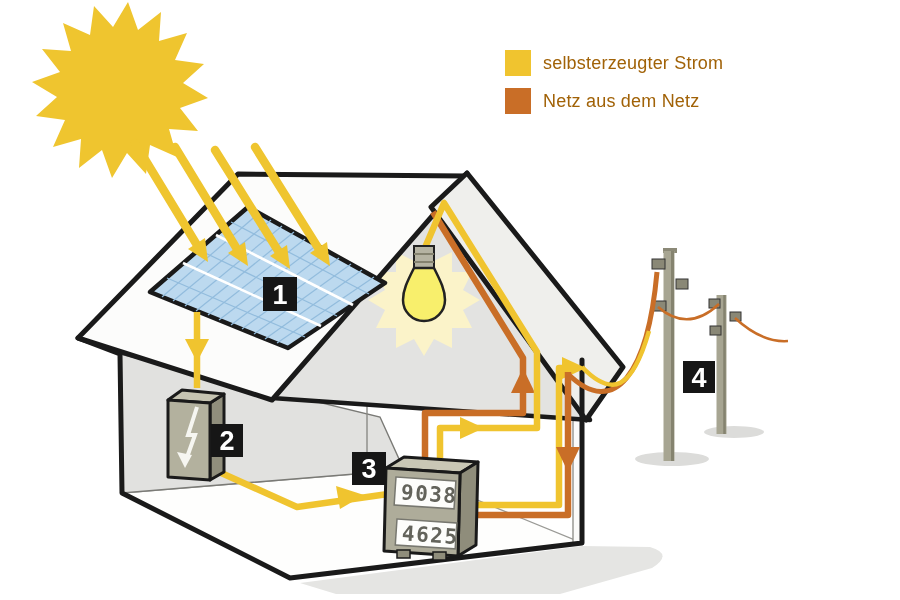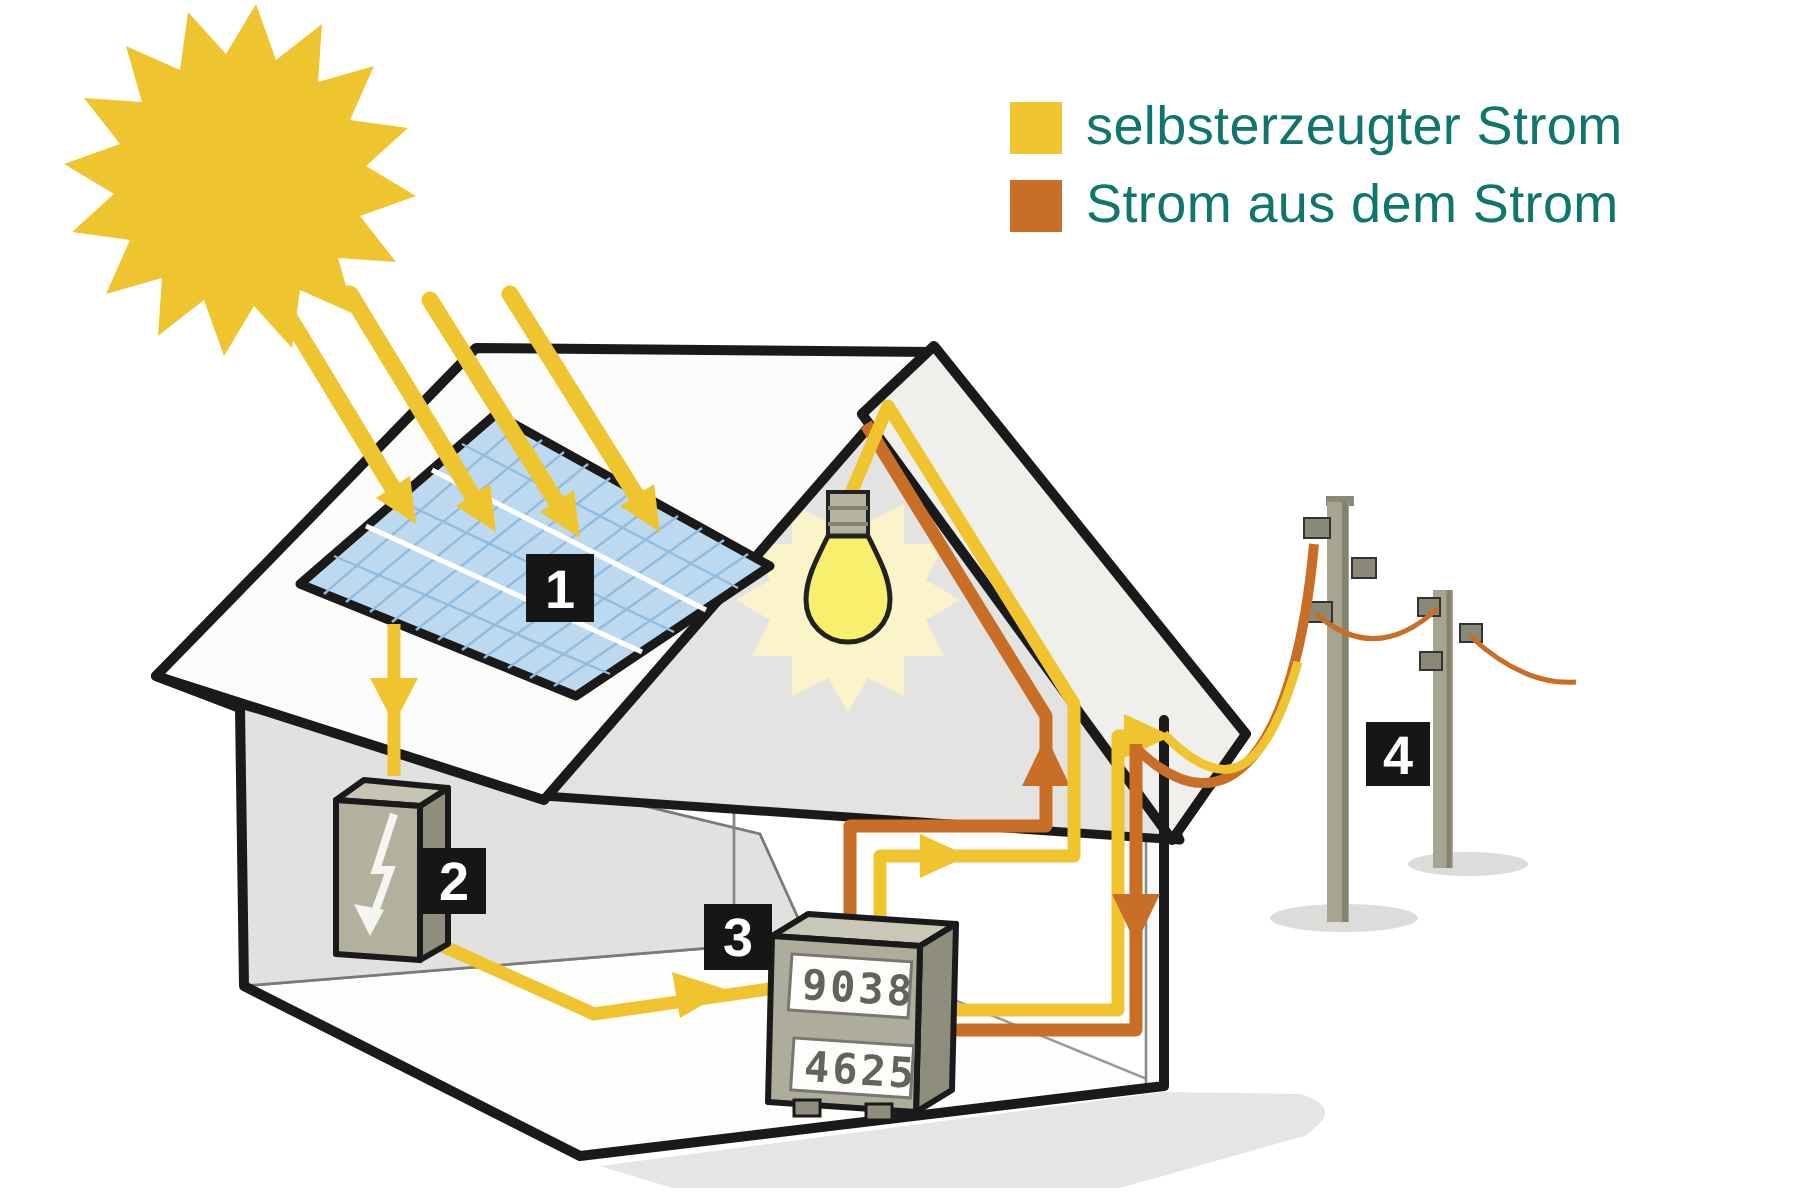--- a/index.html
+++ b/index.html
@@ -6,21 +6,21 @@
   body{width:900px;height:600px;position:relative;overflow:hidden;
        font-family:"Liberation Sans",sans-serif;}
   #stage{position:absolute;left:0;top:0;width:900px;height:600px;}
   svg{display:block;}
   
   .legend{position:absolute;left:505px;top:50px;}
   .legend-row{display:flex;align-items:center;margin-bottom:12px;}
   .swatch{width:26px;height:26px;margin-right:12px;flex:0 0 auto;}
   .swatch-self{background:#F0C42F;}
   .swatch-grid{background:#C96E27;}
-  .legend-label{font-size:27px;font-weight:500;color:#0f766e;letter-spacing:.2px;
+  .legend-label{font-size:18px;font-weight:500;color:#a16207;letter-spacing:.2px;
                 white-space:nowrap;line-height:1;}
   
   .marker-num{font-family:"Liberation Sans",sans-serif;font-weight:bold;
               font-size:27px;fill:#fff;}
   .seg-digits{font-family:"DejaVu Sans Mono",monospace;font-weight:bold;
               font-size:21px;fill:#63635B;letter-spacing:1.5px;}
 </style>
 </head>
 <body>
 
@@ -193,15 +193,15 @@
 </svg>
 </div>
 
 <div class="legend">
   <div class="legend-row">
     <span class="swatch swatch-self"></span>
     <span class="legend-label">selbsterzeugter Strom</span>
   </div>
   <div class="legend-row">
     <span class="swatch swatch-grid"></span>
-    <span class="legend-label">Strom aus dem Strom</span>
+    <span class="legend-label">Netz aus dem Netz</span>
   </div>
 </div>
 
 </body></html>

